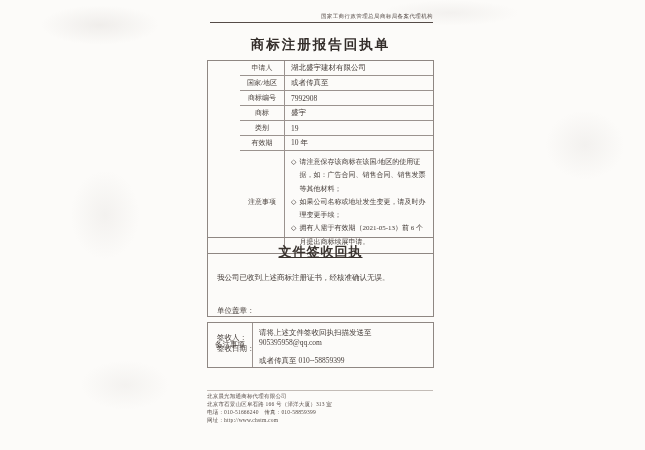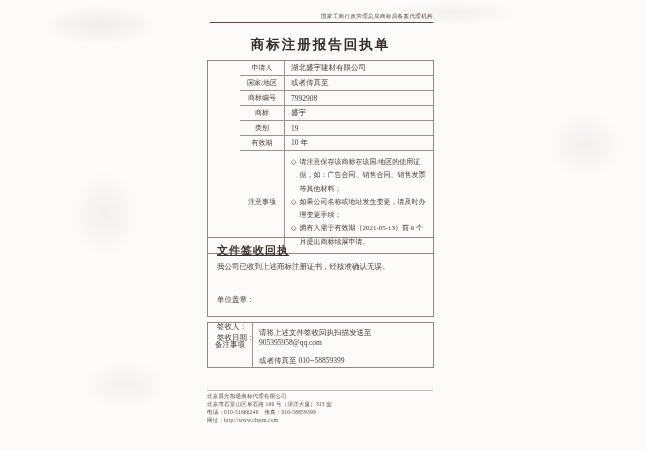--- a/index.html
+++ b/index.html
@@ -95,26 +95,27 @@
     position: absolute;
     top: 237px;
     left: 207px;
     width: 227px;
     height: 80px;
     border: 1px solid #8f8783;
     padding: 5px 9px;
     font-size: 7.5px;
   }
   .receipt-title {
-    font-size: 11px;
+    text-align: center;
+    font-size: 13px;
     font-weight: bold;
     letter-spacing: 1px;
     text-decoration: underline;
     color: #3a332f;
-    margin-bottom: 4px;
+    margin-bottom: 12px;
   }
   .receipt-statement { font-size: 7.5px; }
   .receipt-stamp  { margin-top: 23px; }
   .receipt-signer { margin-top: 17px; }
   .receipt-date   { margin-top: 1px; }
 
   .remarks-box {
     position: absolute;
     top: 322px;
     left: 207px;

